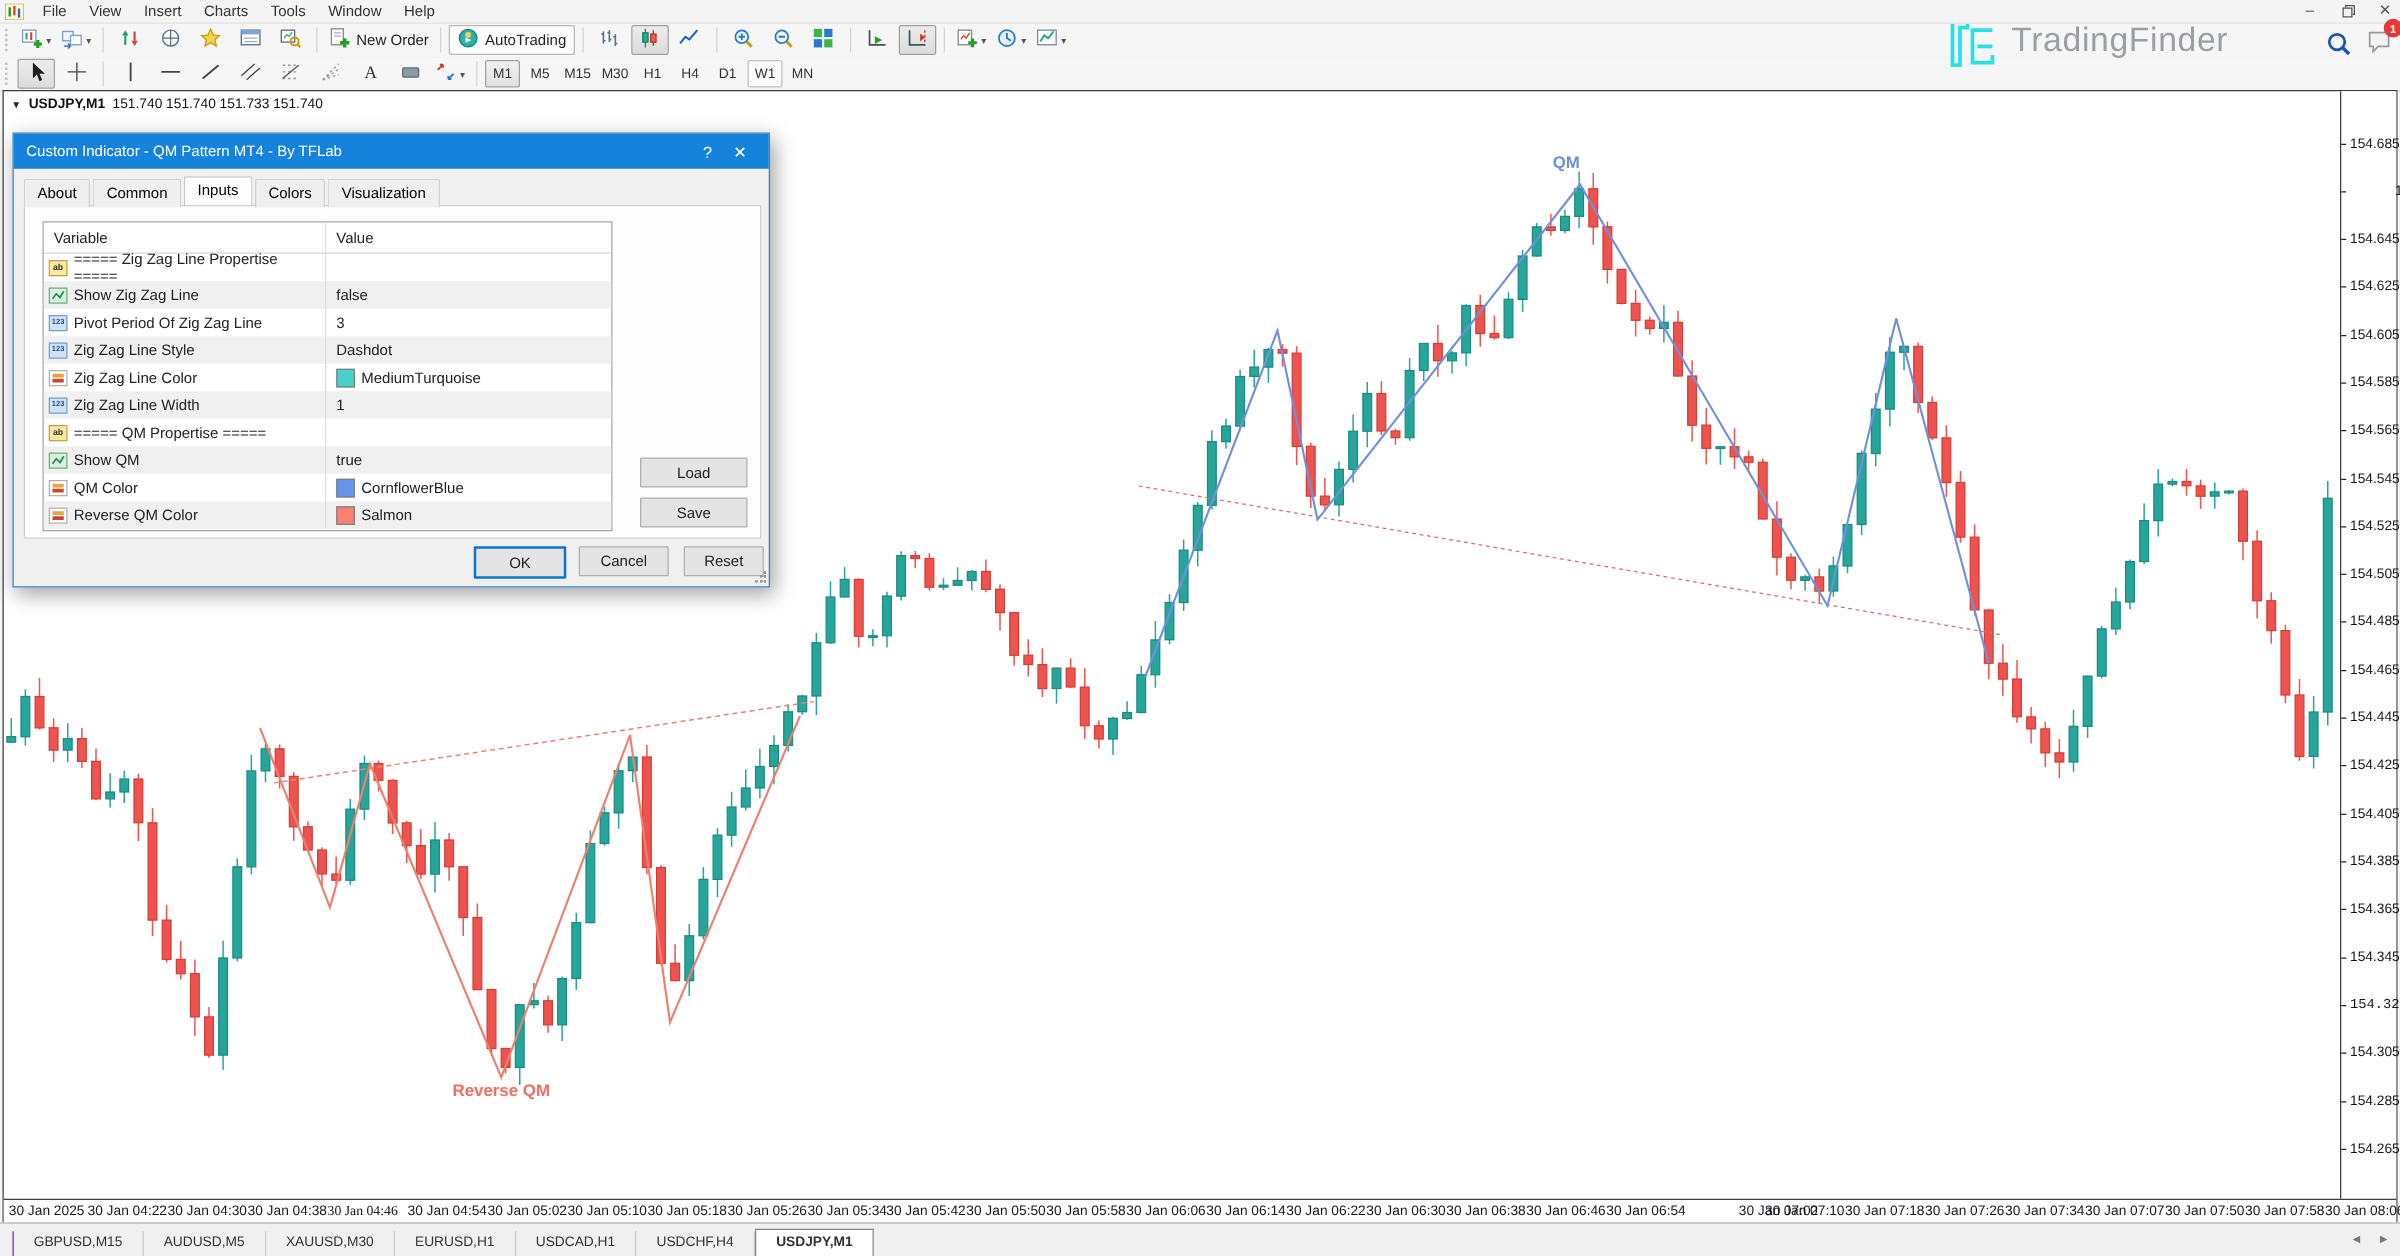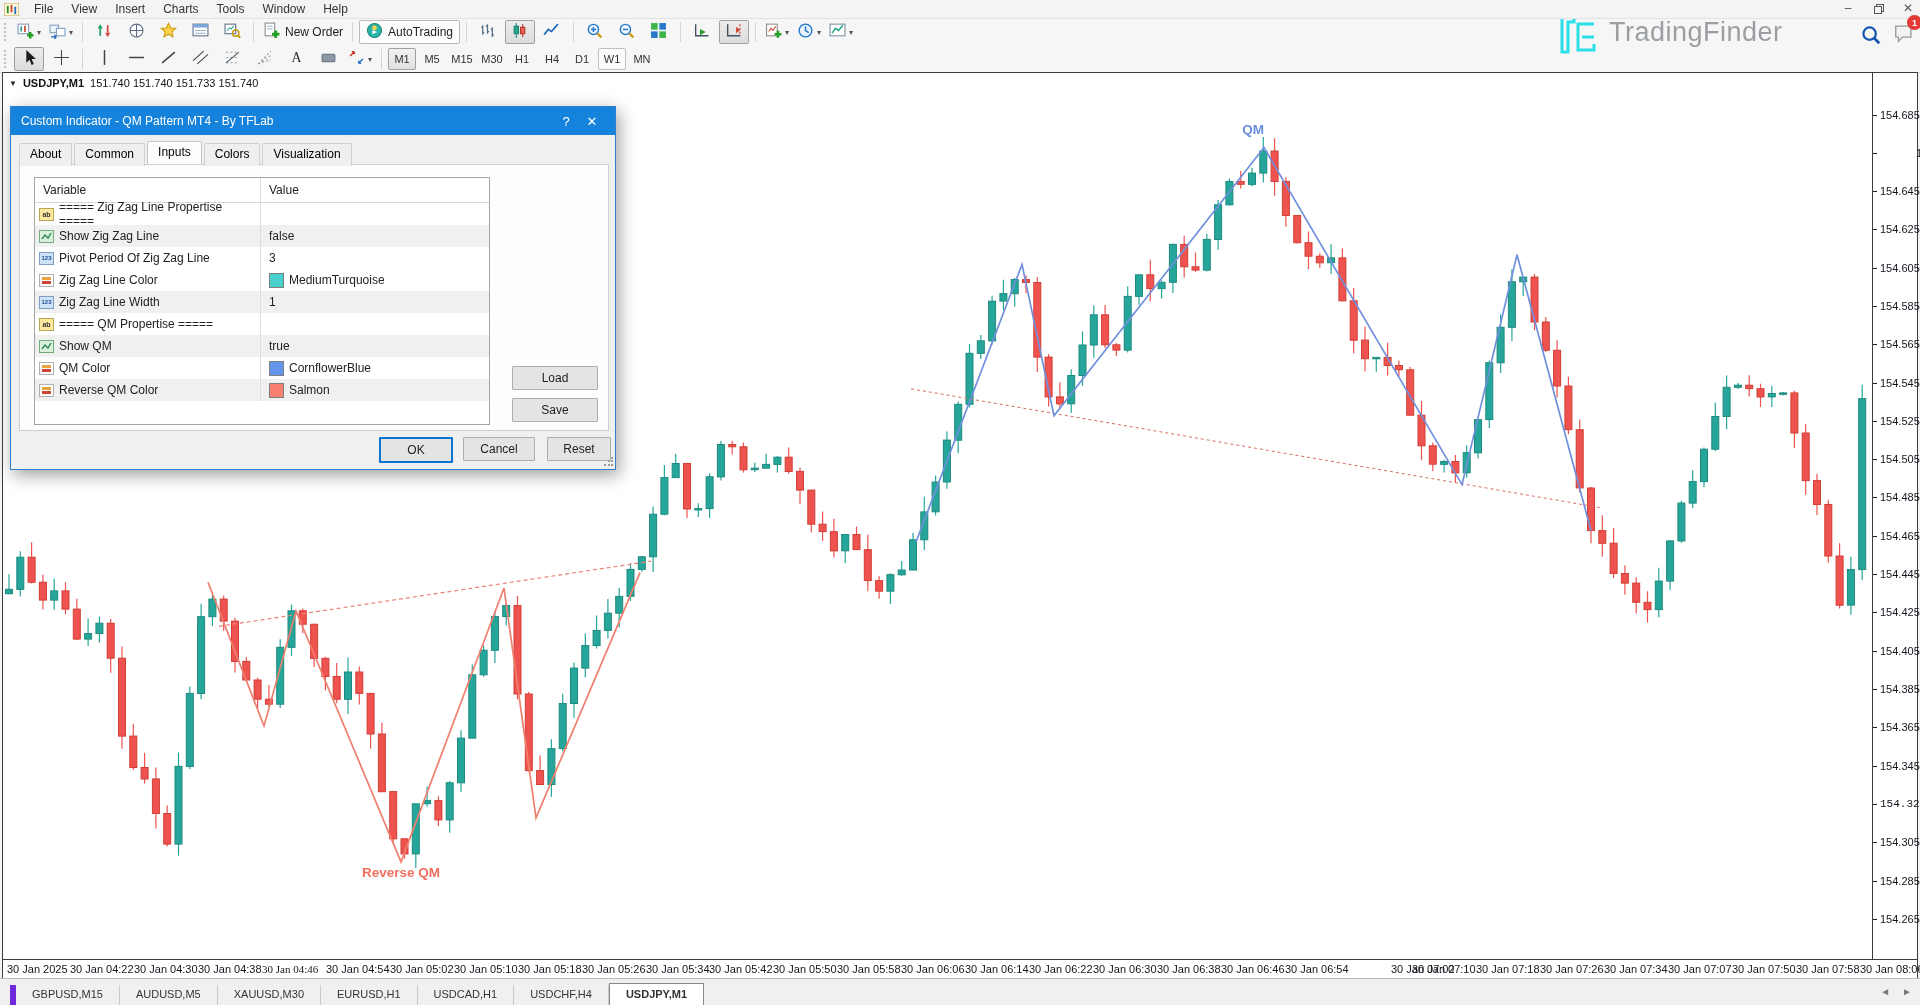--- a/index.html
+++ b/index.html
@@ -85,21 +85,21 @@
              background:radial-gradient(circle at 2px 8px,#9a9a9a 1px,transparent 1.4px),
                         radial-gradient(circle at 6px 8px,#9a9a9a 1px,transparent 1.4px),
                         radial-gradient(circle at 6px 4px,#9a9a9a 1px,transparent 1.4px),
                         radial-gradient(circle at 9px 8px,#9a9a9a 1px,transparent 1.4px),
                         radial-gradient(circle at 9px 4px,#9a9a9a 1px,transparent 1.4px),
                         radial-gradient(circle at 9px 1px,#9a9a9a 1px,transparent 1.4px);}
   
   .tabbar{position:absolute;left:0;top:978px;width:100%;height:27px;background:#f0f0f0;
           border-top:1px solid #bdbdbd;display:flex;align-items:flex-end;}
   .btab{padding:3px 16px 4px;font-size:11px;color:#333;border-right:1px solid #c9c9c9;height:14px;}
-  .btab.first{border-left:6px solid #6d28d9;margin-left:10px;margin-top:13px;}
+  .btab.first{border-left:1px solid #6d28d9;margin-left:10px;margin-top:13px;}
   .btab.active{background:#fff;border:1px solid #8a8a8a;border-bottom:1px solid #fff;
                font-weight:bold;margin-bottom:0;position:relative;top:1px;padding-top:4px;}
   .tab-arrows{position:absolute;right:8px;top:7px;color:#777;font-size:10px;display:flex;gap:12px;}
 </style>
 </head>
 <body>
 
 <div class="app">
 
   <div class="menubar">
@@ -851,20 +851,29 @@
             </div>
             <div class="prow">
               <div class="c1">
                 <span class="ricon num">123</span>
                 <span>Pivot Period Of Zig Zag Line</span>
               </div>
               <div class="c2">
                 <span>3</span>
               </div>
             </div>
+            <div class="prow even">
+              <div class="c1">
+                <span class="ricon num">123</span>
+                <span>Zig Zag Line Style</span>
+              </div>
+              <div class="c2">
+                <span>Dashdot</span>
+              </div>
+            </div>
             <div class="prow">
               <div class="c1">
                 <span class="ricon color">
                   <i></i>
                   <i></i>
                 </span>
                 <span>Zig Zag Line Color</span>
               </div>
               <div class="c2">
                 <span class="swatch" style="background:#48D1CC"></span>

